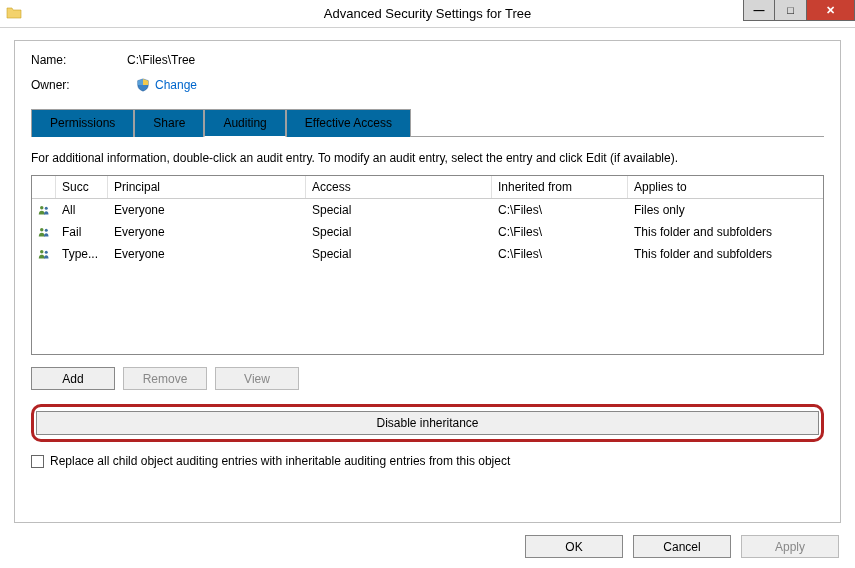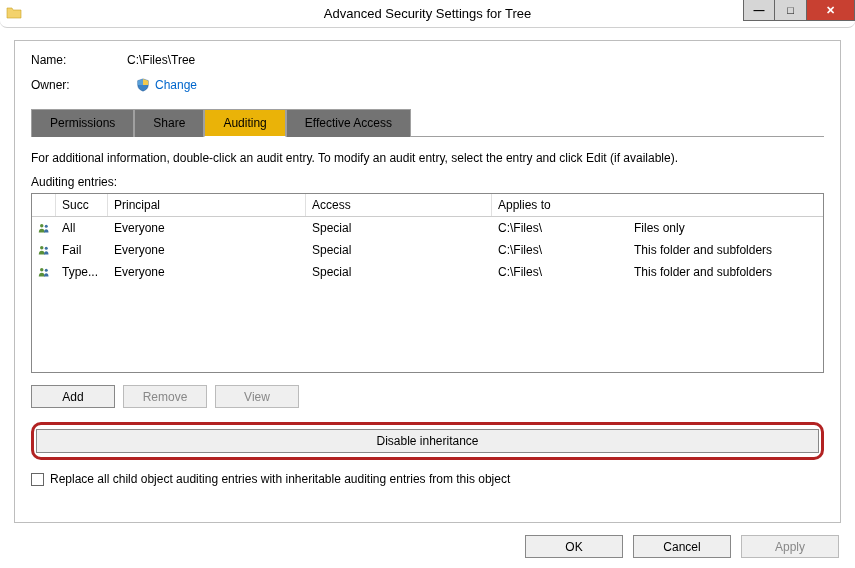--- a/index.html
+++ b/index.html
@@ -1,35 +1,35 @@
 <!DOCTYPE html>
 <html><head>
   <meta charset="utf-8">
   <style>
     * { box-sizing: border-box; margin: 0; padding: 0; font-family: "Segoe UI", Tahoma, sans-serif; font-size: 12px; }
     body { background: #5cc5de; width: 855px; height: 568px; overflow: hidden; }
     .window { background: #fff; margin: 0; height: 100%; position: relative; }
-    .titlebar { height: 28px; display: flex; align-items: center; justify-content: center; position: relative; background: #fff; border-bottom: 1px solid #d0d0d0; border-radius: 7px; }
+    .titlebar { height: 28px; display: flex; align-items: center; justify-content: center; position: relative; background: #fff; border-bottom: 1px solid #d0d0d0; }
     .titlebar-icon { position: absolute; left: 6px; top: 5px; width: 16px; height: 16px; }
     .title-text { font-size: 13px; color: #000; }
     .win-controls { position: absolute; right: 0; top: -1px; display: flex; }
     .win-btn { width: 32px; height: 22px; border: 1px solid #666; background: #d6d6d6; display: flex; align-items: center; justify-content: center; font-family: sans-serif; font-size: 11px; font-weight: bold; cursor: default; }
     .win-btn.close { background: #c84031; color: #fff; width: 48px; }
     .win-btn + .win-btn { border-left: none; }
     .content-area { padding: 12px 14px 10px 14px; height: calc(100% - 28px); display: flex; flex-direction: column; }
     .outer-frame { border: 1px solid #bdbdbd; padding: 12px 16px 12px 16px; flex: 1; display: flex; flex-direction: column; background: #fff; }
     .info-row { display: flex; align-items: center; margin-bottom: 10px; }
     .info-label { width: 96px; color: #000; }
     .info-value { color: #000; }
     .shield-icon { width: 16px; height: 16px; margin: 0 4px 0 8px; display: inline-flex; align-items: center; justify-content: center; font-size: 11px; }
     .link { color: #0066cc; cursor: pointer; }
     .tab-row { display: flex; border-bottom: 1px solid #a0a0a0; margin-top: 6px; }
     .tab { padding: 6px 18px; border: 1px solid #a0a0a0; border-bottom: none; background: #fff; margin-right: 0px; margin-bottom: -1px; cursor: default; position: relative; }
-    .tab.active { background: #eab308; border-bottom: 1px solid #fff; z-index: 2; }
-    .tab:not(.active) { background: #737373; }
+    .tab.active { background: #0369a1; border-bottom: 1px solid #fff; z-index: 2; }
+    .tab:not(.active) { background: #0369a1; }
     .instruction { margin: 14px 0 10px 0; color: #000; }
     .entries-label { margin-bottom: 4px; color: #000; }
     .table-container { border: 1px solid #888; background: #fff; height: 180px; overflow: hidden; }
     .table-header { display: flex; border-bottom: 1px solid #ccc; background: #fff; }
     .th { padding: 4px 6px; border-right: 1px solid #e0e0e0; color: #000; font-weight: normal; }
     .th.icon-col { width: 24px; }
     .th.type-col { width: 52px; }
     .th.principal-col { width: 198px; }
     .th.access-col { width: 186px; }
     .th.inherited-col { width: 136px; }
@@ -94,28 +94,28 @@
       </div>
 
       <div class="tab-row">
         <div class="tab">Permissions</div>
         <div class="tab">Share</div>
         <div class="tab active">Auditing</div>
         <div class="tab">Effective Access</div>
       </div>
 
       <div class="instruction">For additional information, double-click an audit entry. To modify an audit entry, select the entry and click Edit (if available).</div>
-      <div class="entries-label">Auditing entries:</div>
 
       <div class="table-container">
         <div class="table-header">
           <div class="th icon-col"></div>
           <div class="th type-col">Succ</div>
           <div class="th principal-col">Principal</div>
           <div class="th access-col">Access</div>
+          <div class="th inherited-col">Inherited from</div>
           <div class="th applies-col">Applies to</div>
         </div>
         <div class="table-body" id="table-body">
             <div class="table-row">
               <div class="td icon-col people-icon">
                 <svg viewBox="0 0 16 14">
                   <circle cx="5" cy="4" r="2.3" fill="#5a8f3a"></circle>
                   <path d="M1 13 C1 9 3 8 5 8 C7 8 9 9 9 13 Z" fill="#5a8f3a"></path>
                   <circle cx="11" cy="4.5" r="2" fill="#3b6fa3"></circle>
                   <path d="M8 13 C8 9.5 9.5 8.5 11 8.5 C12.5 8.5 14 9.5 14 13 Z" fill="#3b6fa3"></path>

